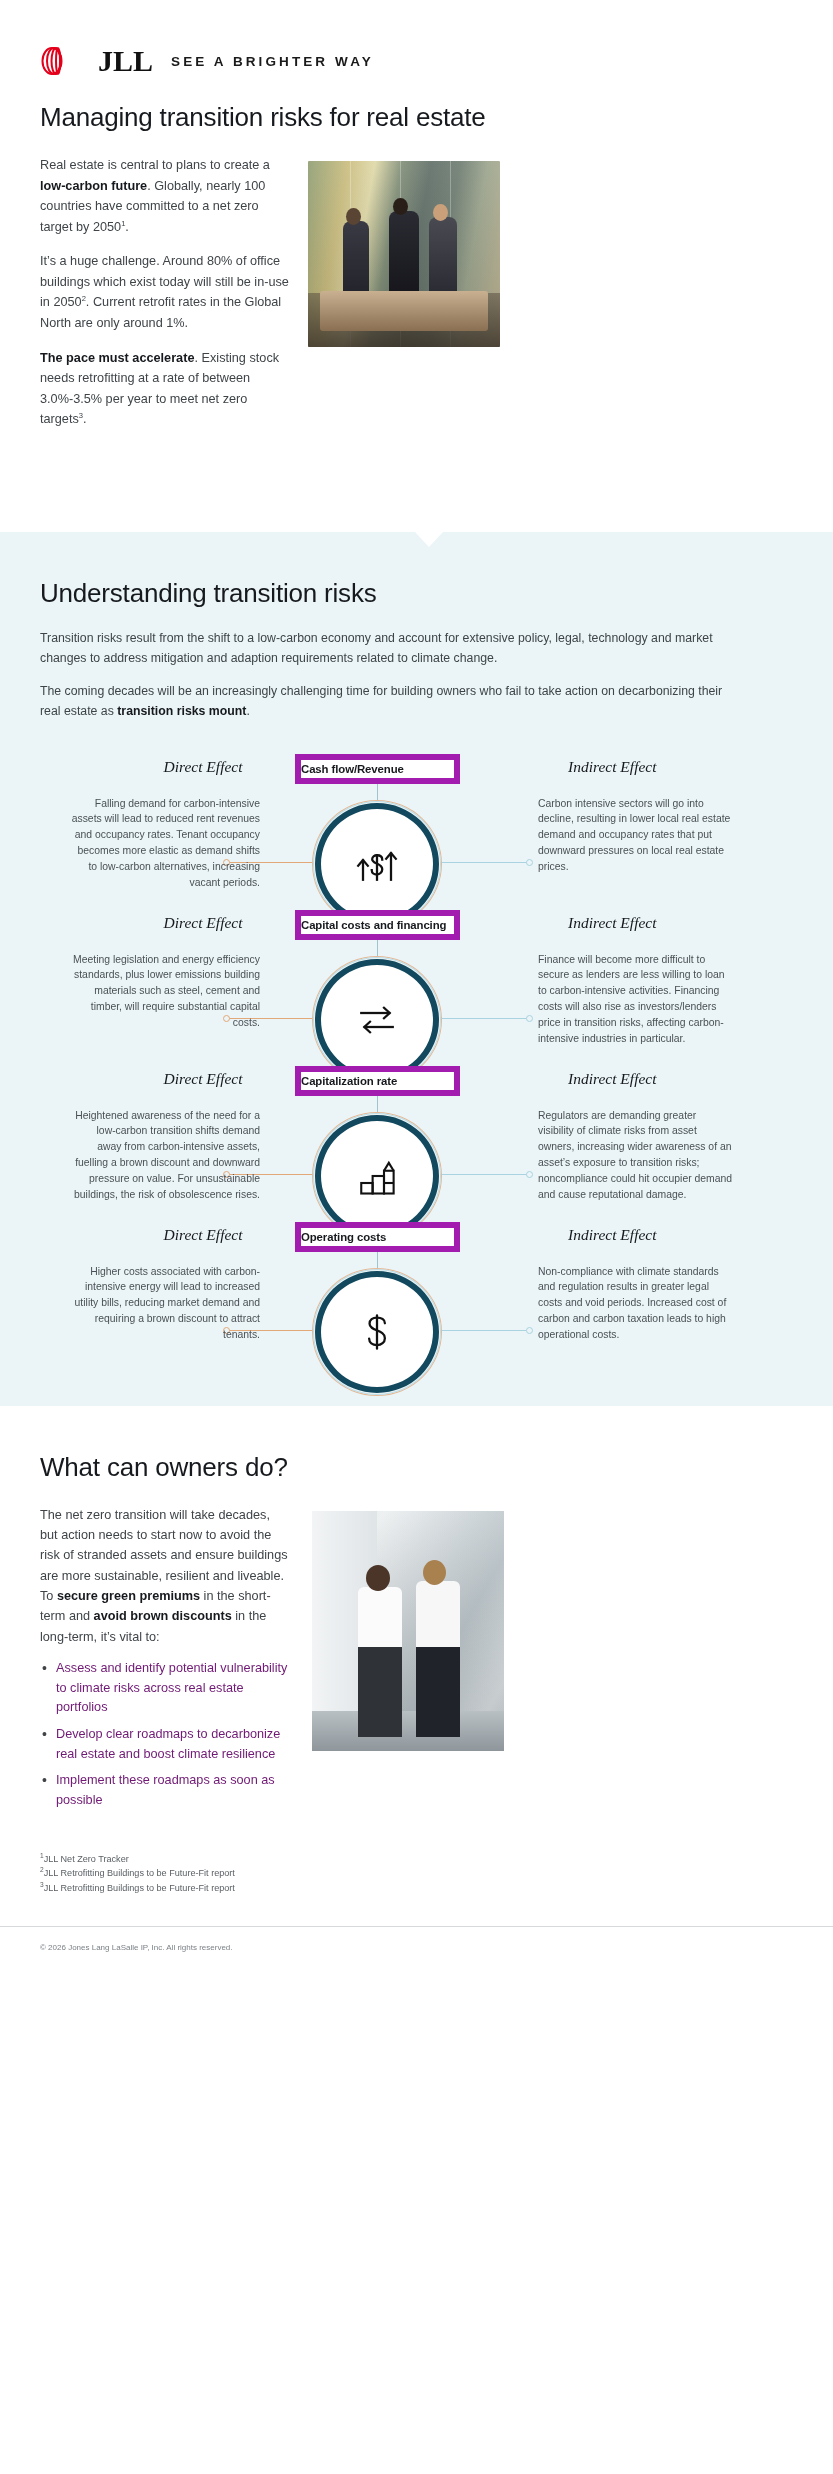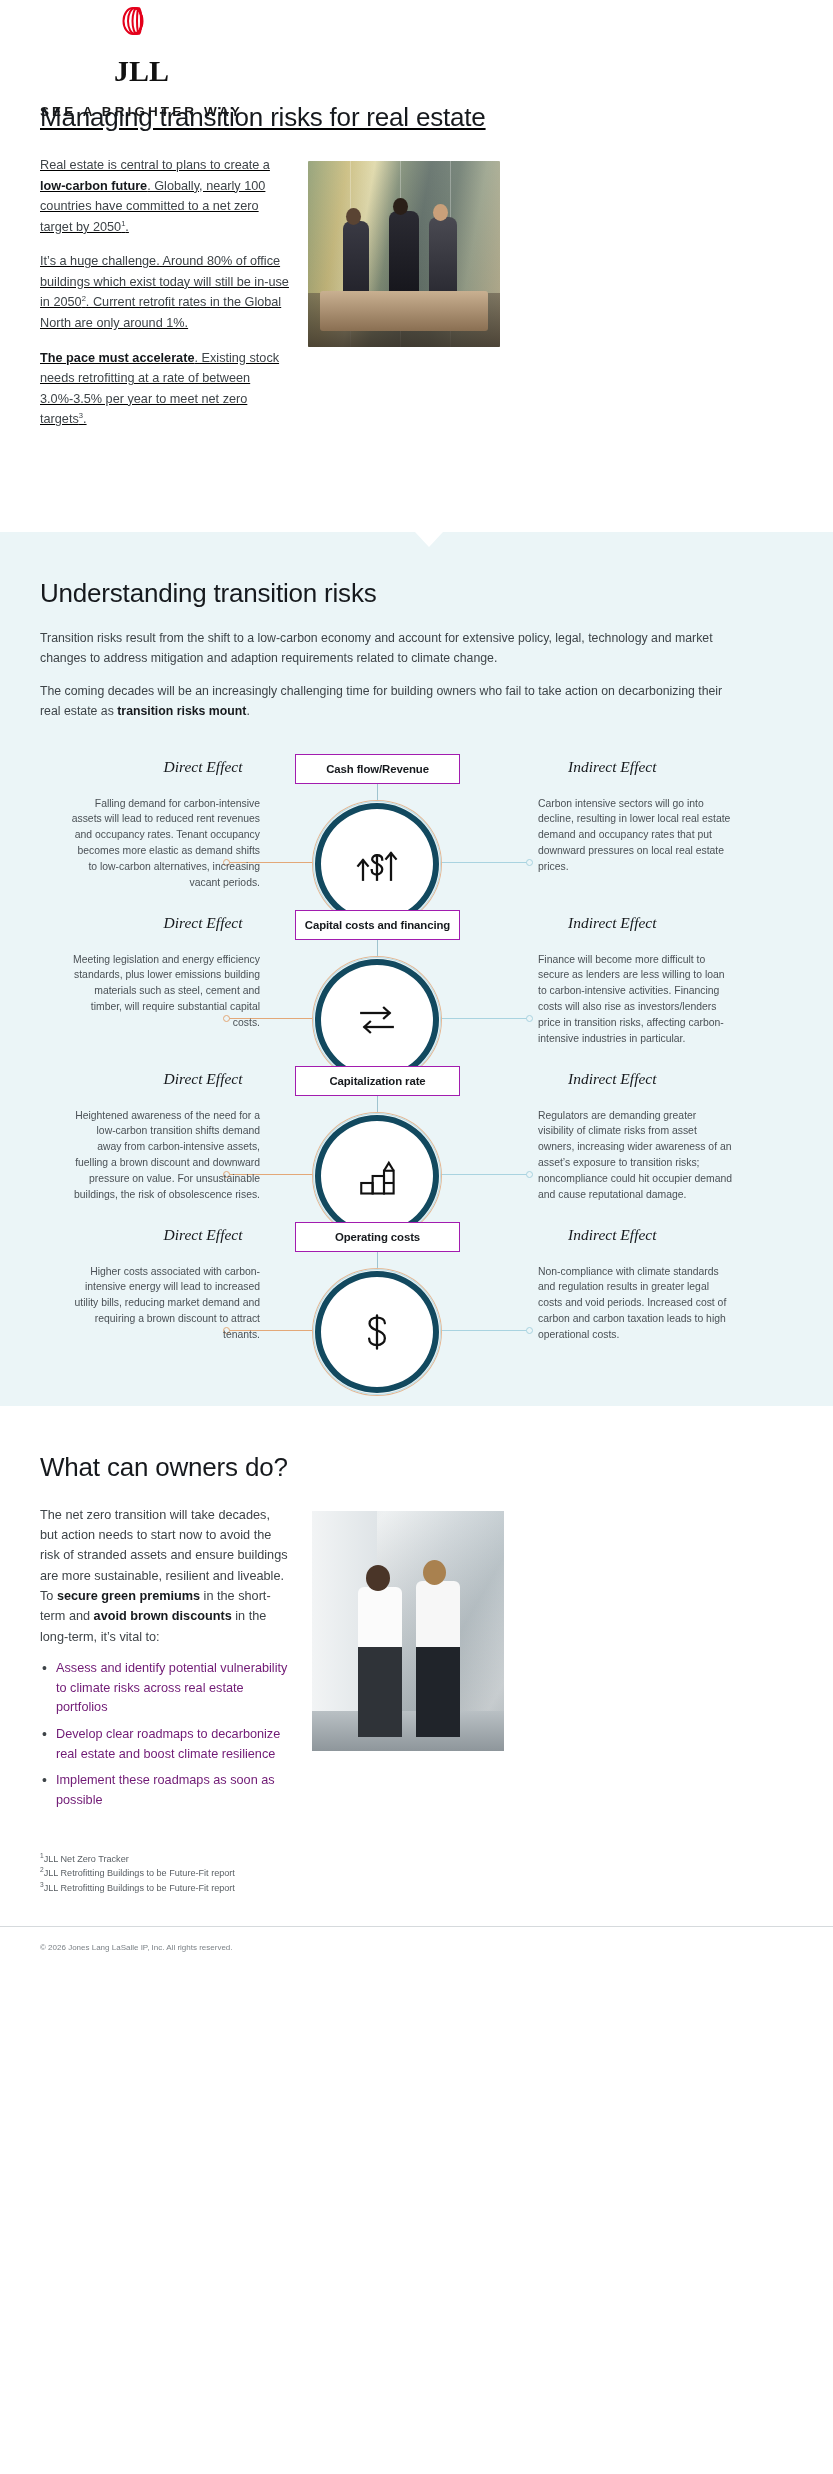--- a/index.html
+++ b/index.html
@@ -7,27 +7,27 @@
     width: 833px;
     background: #ffffff;
     font-family: "Liberation Sans", sans-serif;
   }
   body { width:833px; height:2474px; position:relative; overflow:hidden; }
 
   .page { width:833px; position:relative; background:#fff; }
 
   
   .header { padding: 30px 0 0 40px; height: 92px; display:flex; align-items:center; }
-  .logo-wrap { display:flex; align-items:center; gap:18px;flex-direction:column; }
+  .logo-wrap { display:flex; align-items:center; gap:18px; }
   .jll-mark { display:flex; align-items:center; }
   .jll-text { font-family:"Liberation Serif", serif; font-size:30px; font-weight:700; letter-spacing:0px; color:#111; line-height:1; }
   .tagline { font-size:13.5px; letter-spacing:3.1px; color:#1a1a1a; font-weight:600; }
 
   
-  .intro { padding: 10px 40px 8px 40px; position:relative; height:440px;text-decoration:underline; }
+  .intro { padding: 10px 40px 8px 40px; position:relative; height:440px; }
   h1.section-title {
     font-family:"Liberation Sans", sans-serif;
     font-weight:300; font-size:26px; color:#16191d; letter-spacing:-0.2px;
     margin-bottom: 22px;
   }
   .intro-cols { display:flex; gap:18px; }
   .intro-text { width:250px; }
   .intro-text p {
     font-size:12.7px; line-height:1.62; color:#3e4448; margin-bottom:14px;
   }
@@ -76,22 +76,22 @@
 
   .eff-label {
     position:absolute; top:0; font-family:"Liberation Serif", serif;
     font-style:italic; font-size:15.5px; color:#16191d; font-weight:400;
   }
   .eff-label.left  { left:98px;  width:130px; text-align:center; }
   .eff-label.right { left:528px; width:140px; text-align:left; }
 
   .centre-box {
     position:absolute; top:-4px; left:255px; width:165px; height:30px;
-    border:1px solid #a21caf; background:#ffffff;
-    display:flex; align-items:center; justify-content:center;
+    border:6px solid #a21caf; background:#ffffff;
+    display:flex; align-items:center; 
   }
   .centre-box span { font-size:11.4px; font-weight:700; color:#16191d; letter-spacing:-0.1px; }
 
   .stem { position:absolute; left:337px; top:26px; width:1px; height:18px; background:#9fc3cf; }
 
   .circle-wrap { position:absolute; left:272px; top:42px; width:130px; height:128px; }
   .ring-outer { position:absolute; inset:0; border-radius:50%;
     border:1px solid #e6b894; }
   .ring-outer2 { position:absolute; inset:1px; border-radius:50%;
     border:1px solid #bfdde6; }

